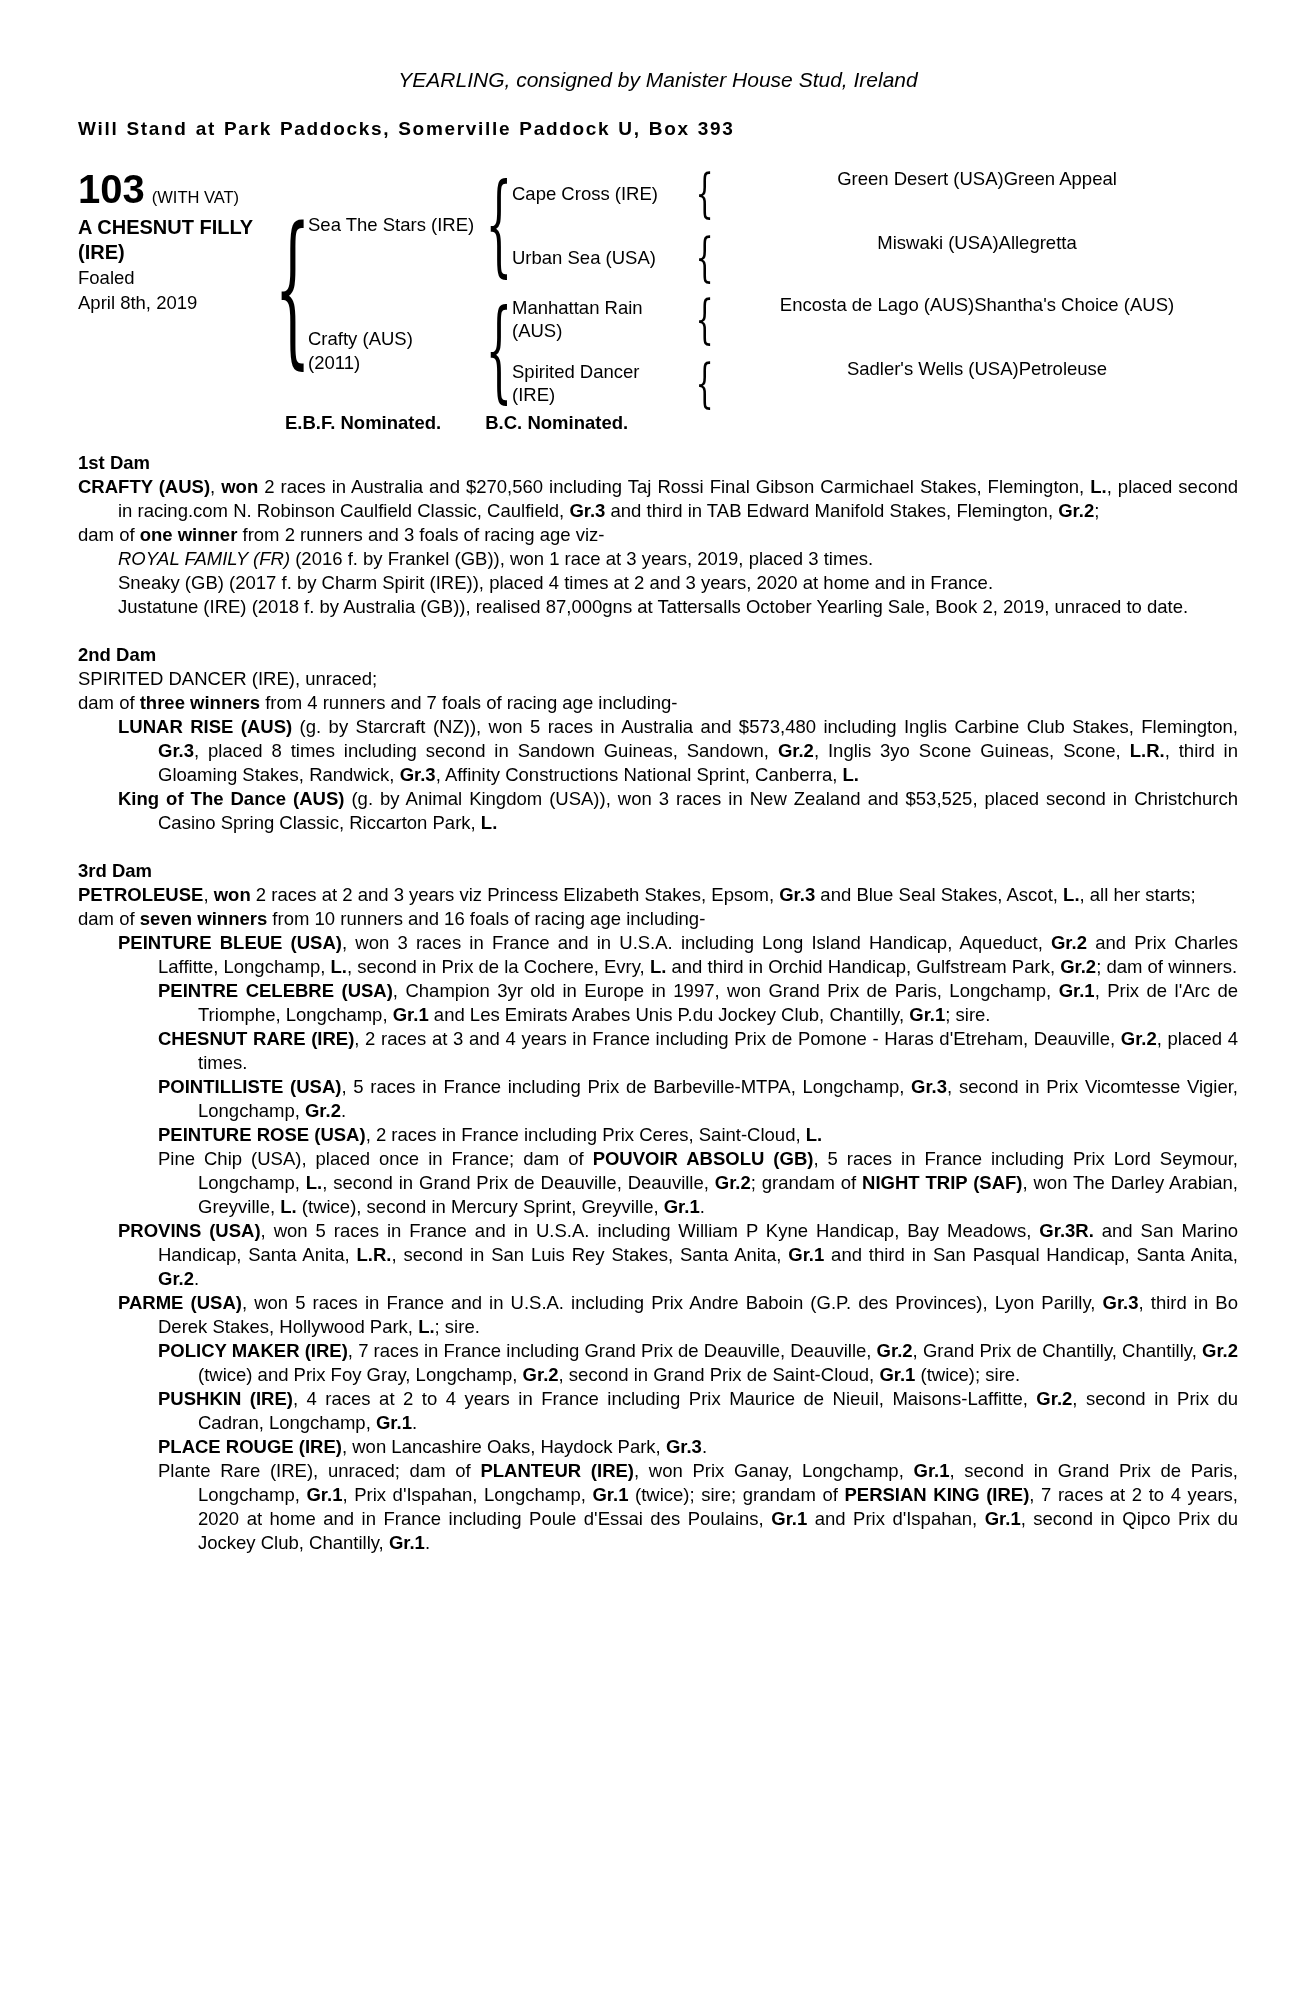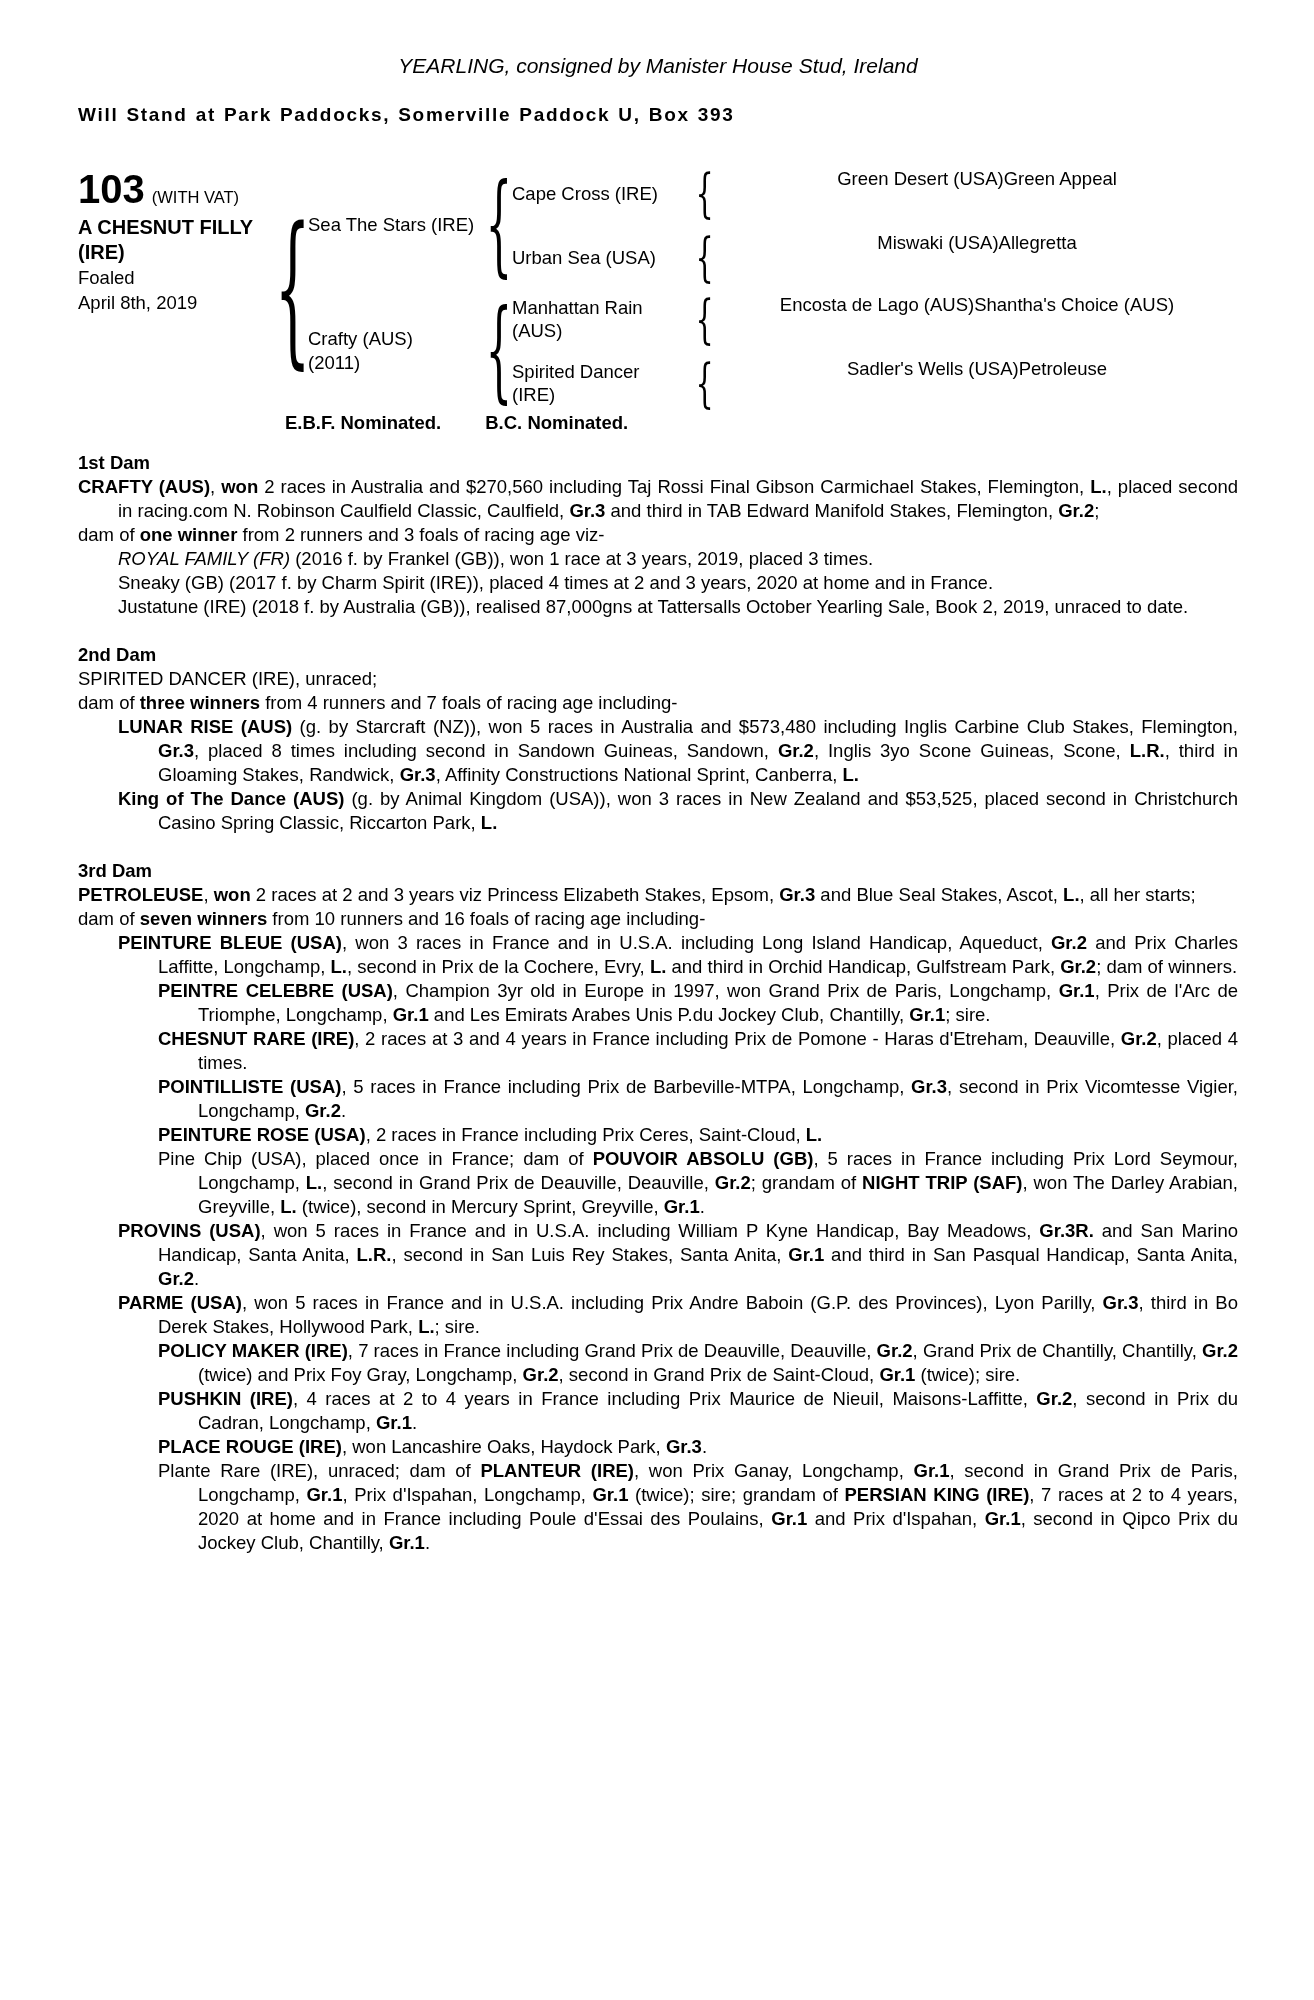--- a/index.html
+++ b/index.html
@@ -1,23 +1,23 @@
 <!DOCTYPE html>
 <html><head>
 <meta charset="utf-8">
 <style>
   html,body{margin:0;padding:0}
   body{
     width:1314px;min-height:2000px;background:#ffffff;color:#000;
     font-family:"Liberation Sans","DejaVu Sans",sans-serif;
     font-size:18.5px;line-height:24px;
   }
-  .page{padding:54px 76px 40px 78px}
+  .page{padding:68px 76px 40px 78px}
   .consignor{text-align:center;font-style:italic;font-size:21px;margin-bottom:25px}
-  .stand{font-weight:700;font-size:19px;letter-spacing:1.7px;word-spacing:1px;margin-bottom:40px}
+  .stand{font-weight:700;font-size:19px;letter-spacing:1.7px;word-spacing:1px;margin-bottom:26px}
 
   
   .pedigree-block{display:flex;align-items:center;margin-bottom:2px}
   .lot-col{width:200px;align-self:flex-start}
   .lot-number-row{display:flex;align-items:baseline;margin-bottom:4px}
   .lot-number{font-size:40px;font-weight:700;line-height:44px}
   .vat{font-size:16.5px;margin-left:7px}
   .desc{font-weight:700;font-size:20px;line-height:25px}
   .foaled{line-height:25px}
   .tree{flex:1;display:flex;flex-direction:column;row-gap:10px}

